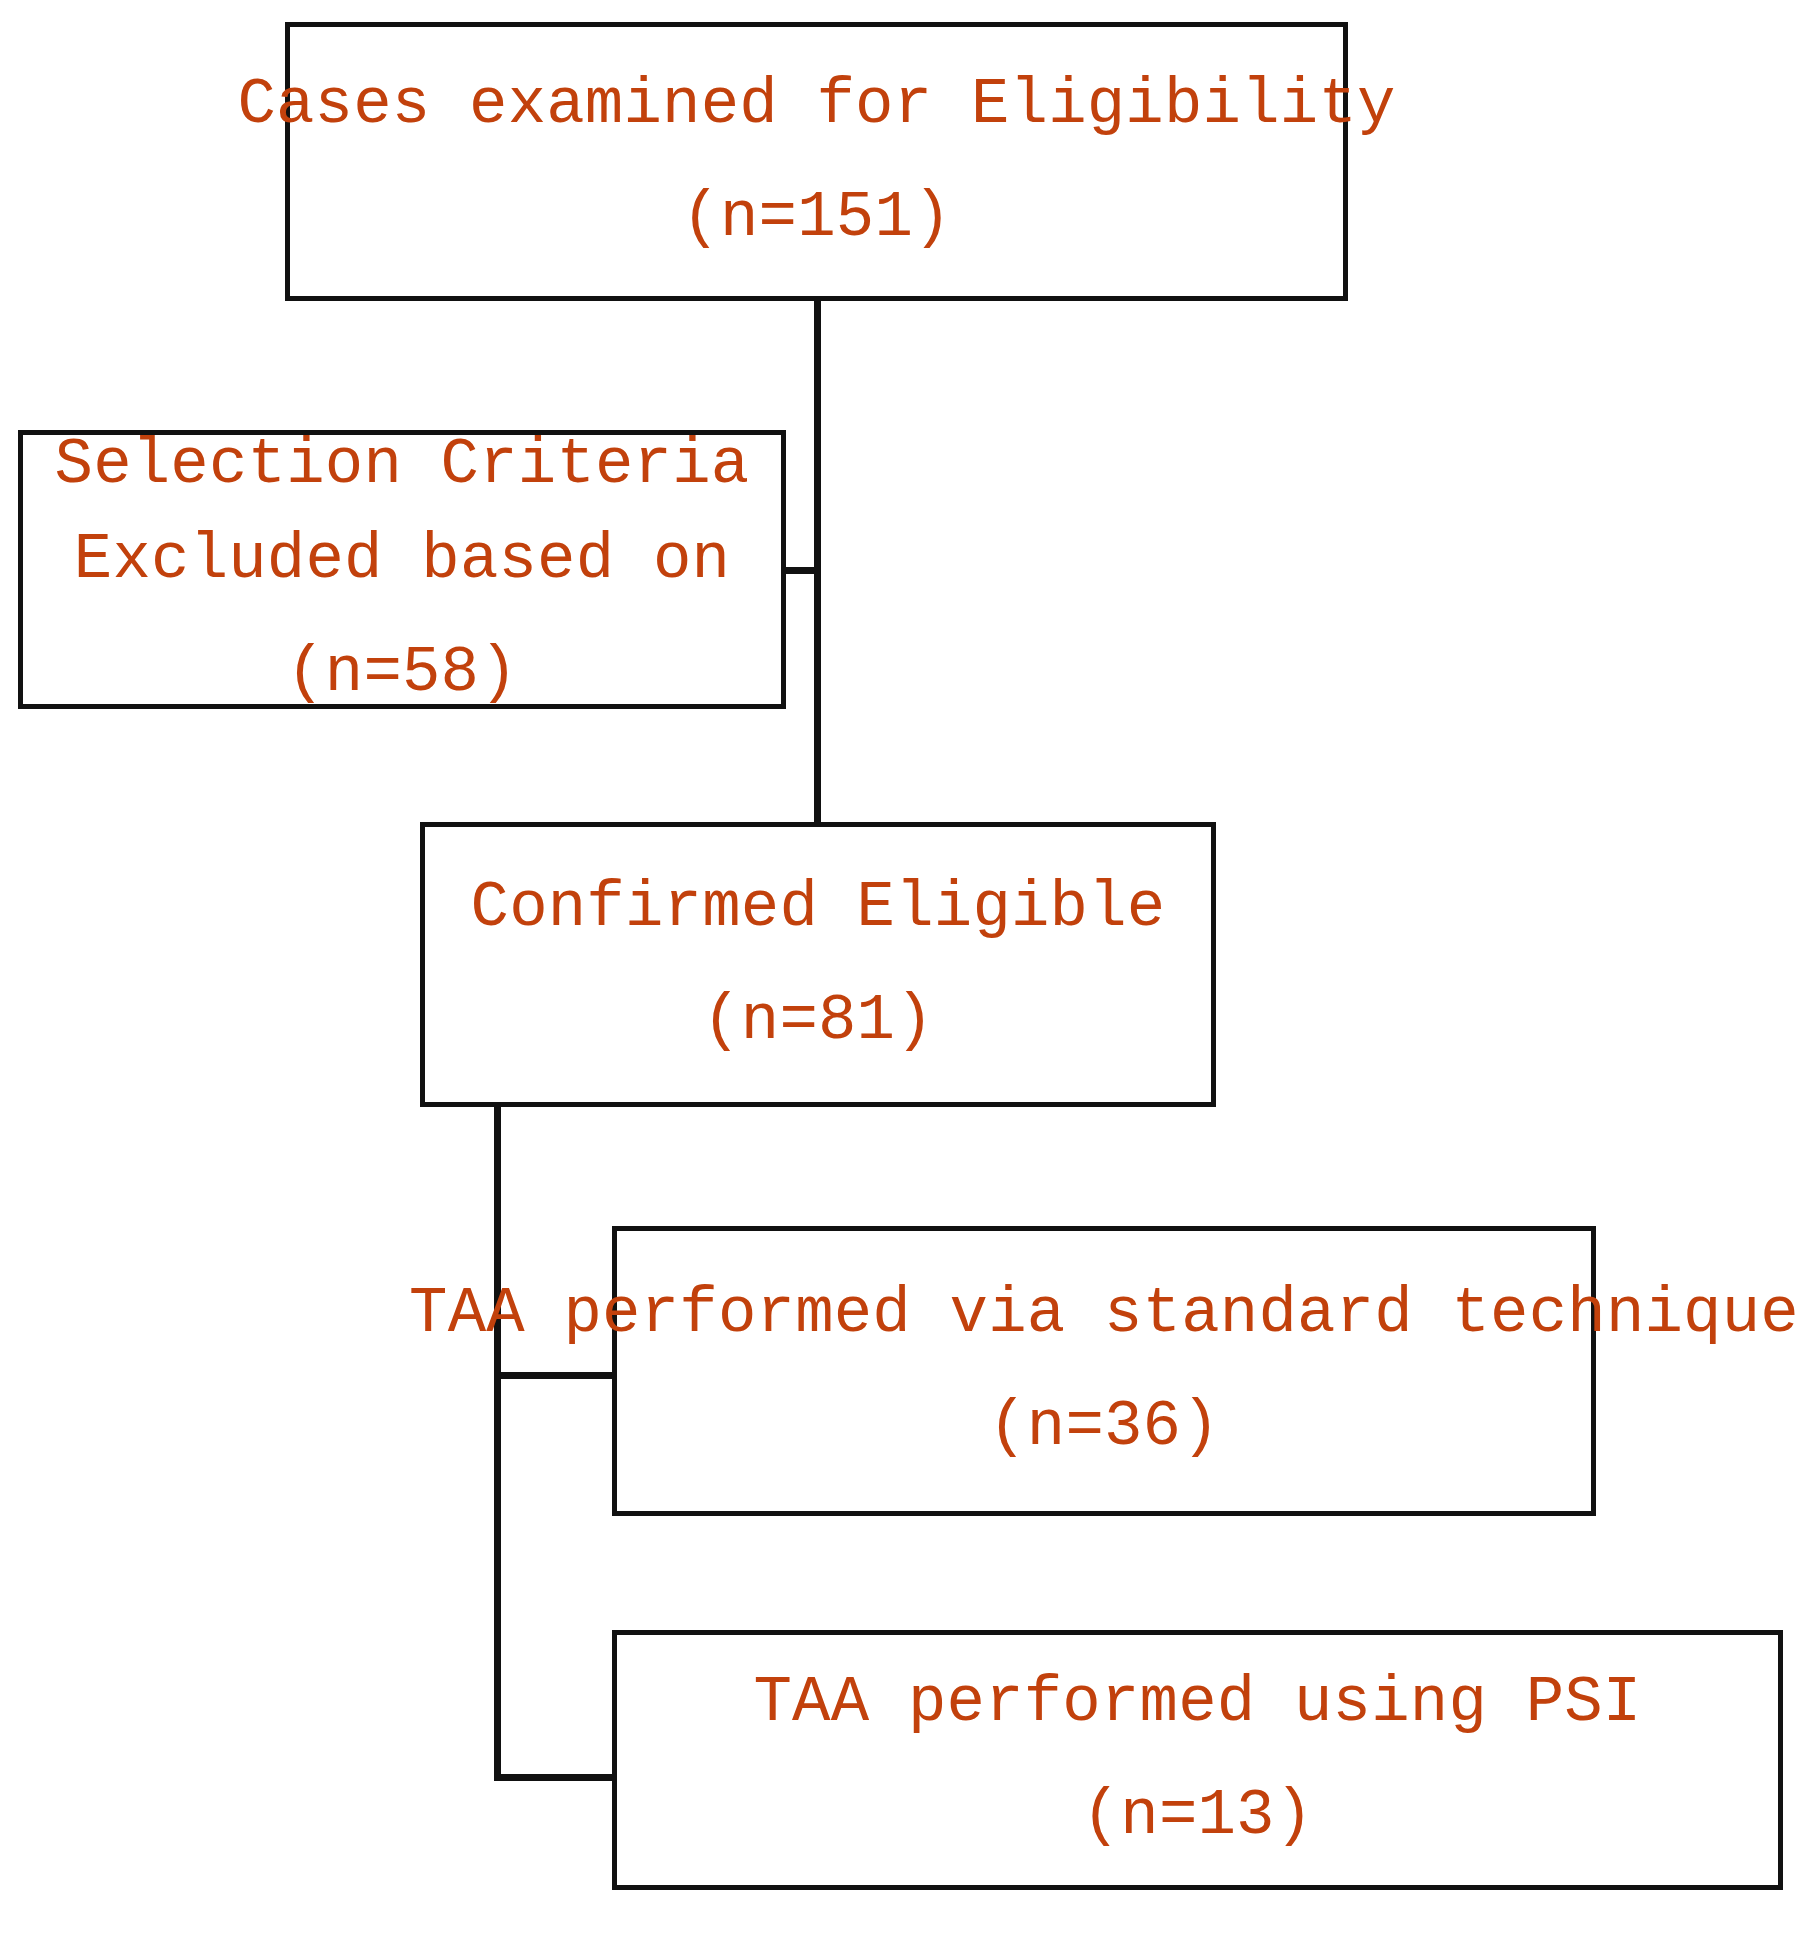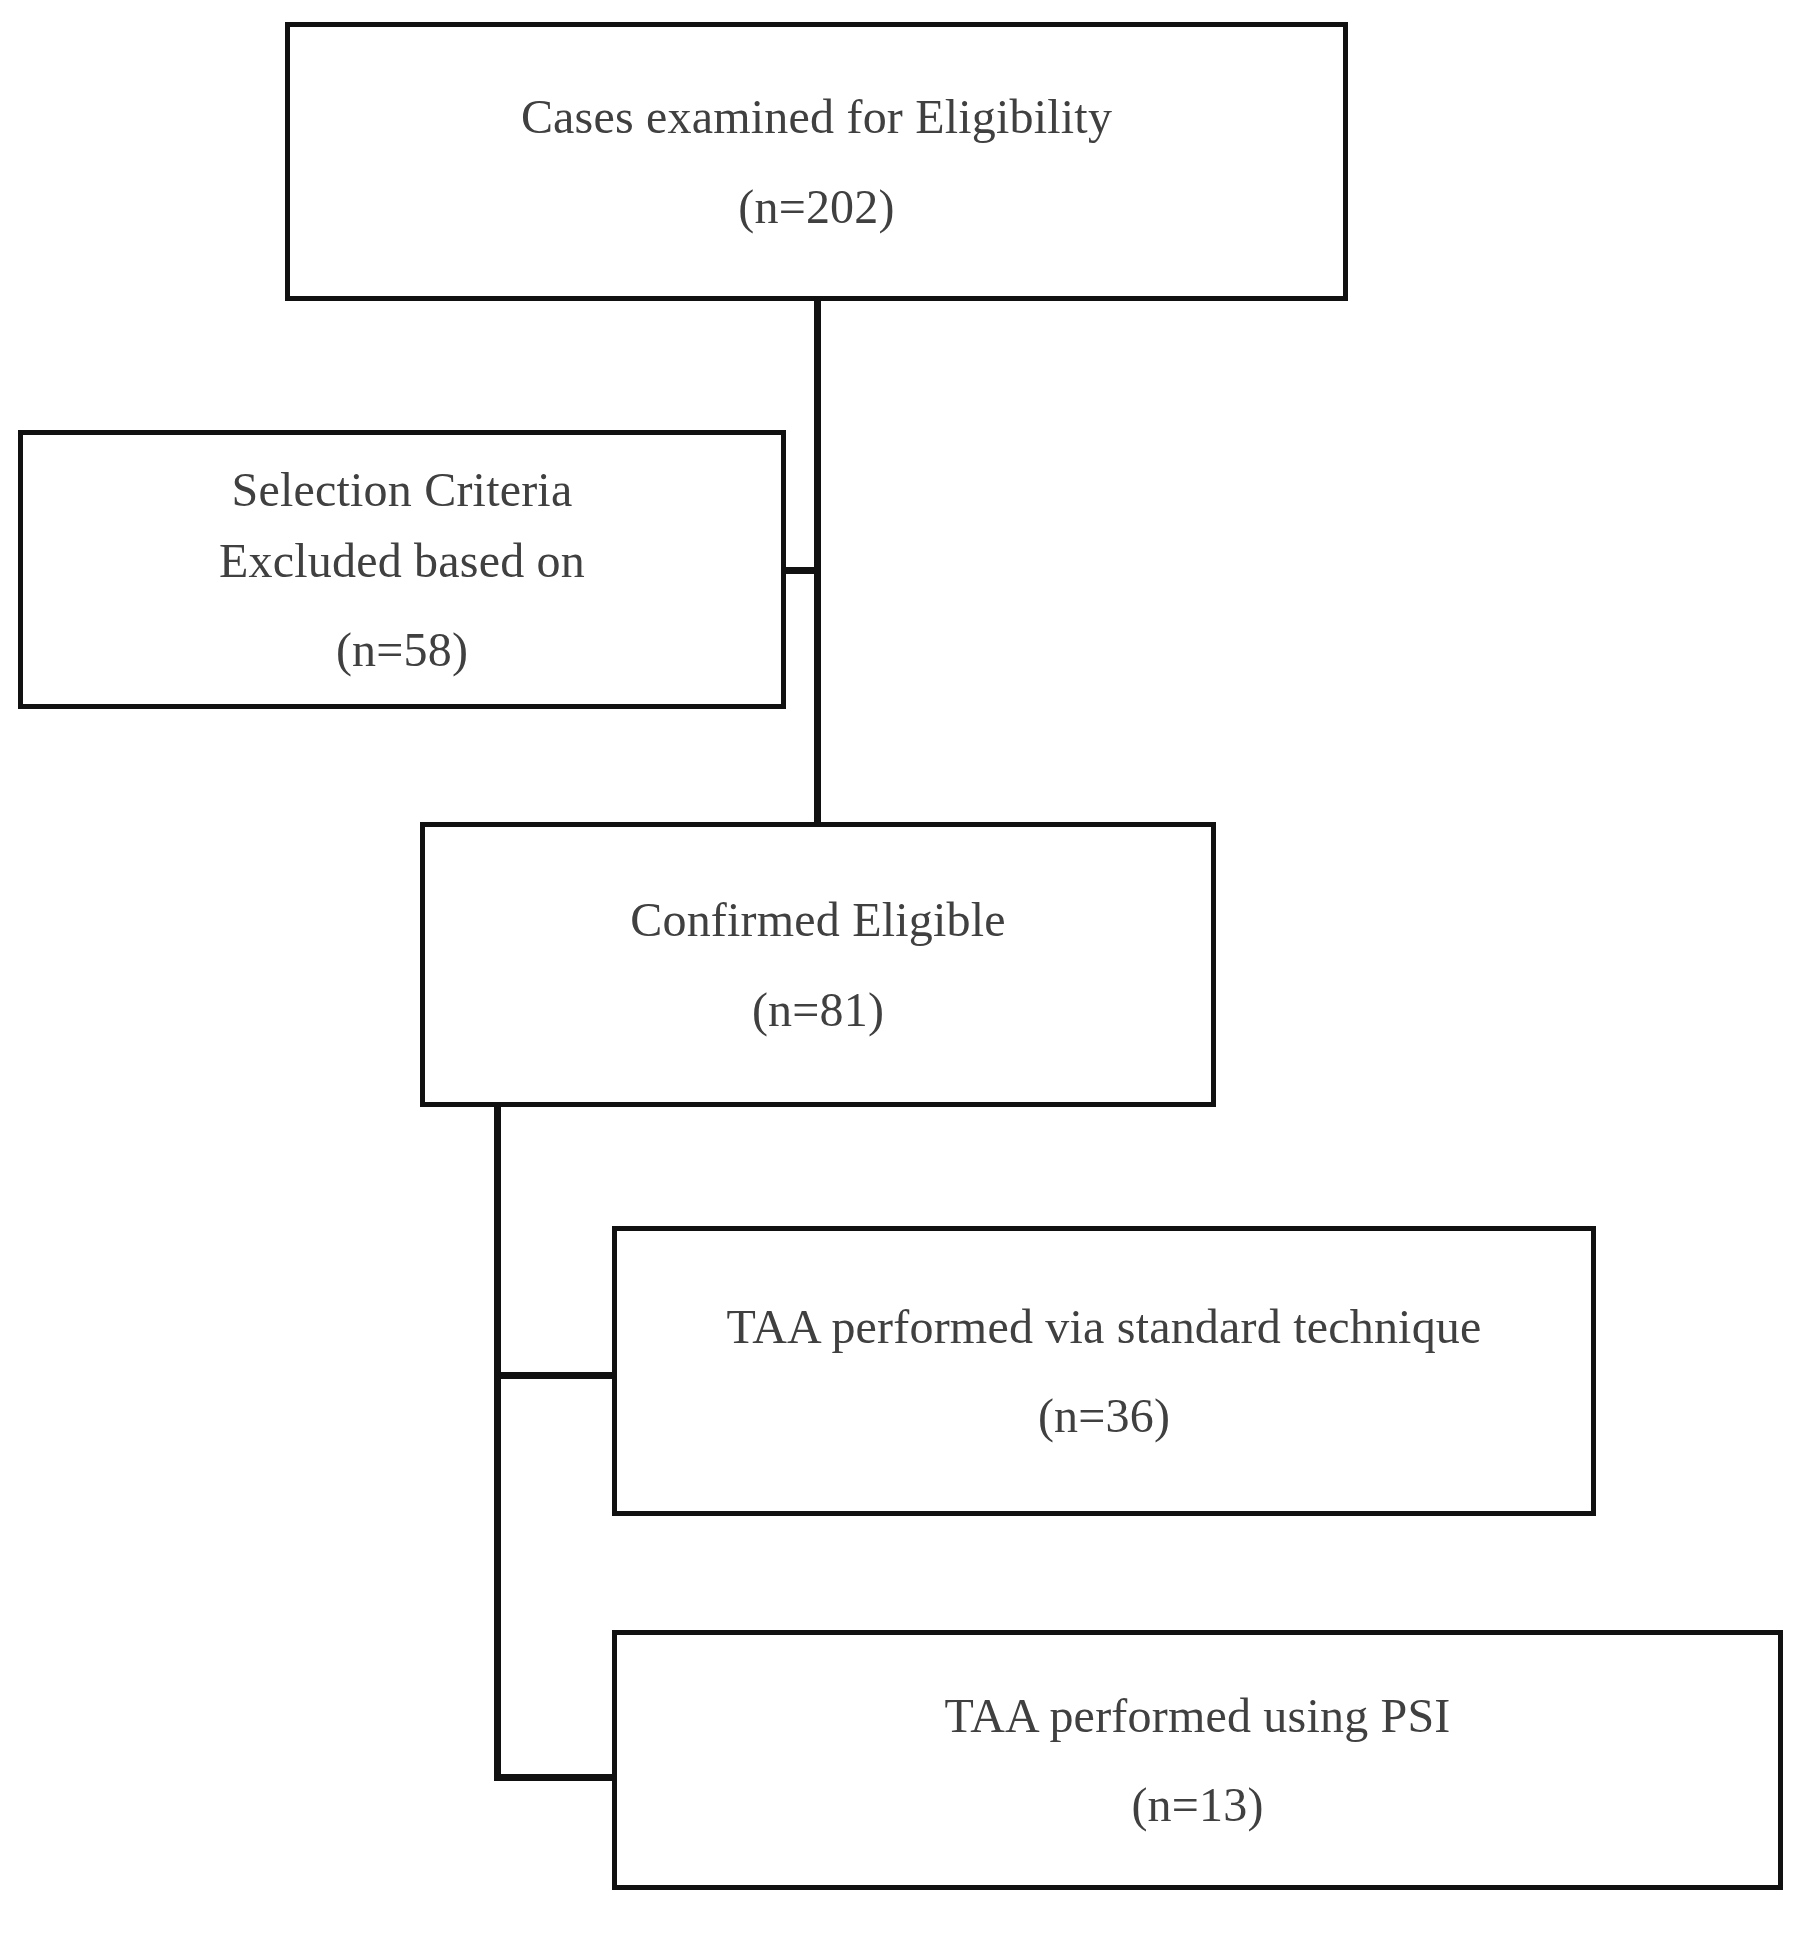--- a/index.html
+++ b/index.html
@@ -25,25 +25,26 @@
     background: #ffffff;
     display: flex;
     flex-direction: column;
     align-items: center;
     justify-content: center;
     text-align: center;
     z-index: 3;
   }
   .node .line {
     display: block;
-    font-size: 48px;
+    font-size: 64px;
     line-height: 1.48;
     letter-spacing: 0.2px;
     white-space: nowrap;
-    color: #404040;
+    color: #c2410c;
+    font-family: Liberation Mono, monospace;
   }
   .node .line.count {
     margin-top: 18px;
   }
   .node .line.tight {
     margin-top: 0;
   }
 
   
   #node-eligibility   { left: 285px;  top: 22px;   width: 1063px; height: 279px; }
@@ -77,21 +78,21 @@
   <div class="connector h" id="conn-excluded-stub"></div>
 
   <div class="connector v" id="conn-confirmed-down"></div>
 
   <div class="connector h" id="conn-standard-branch"></div>
 
   <div class="connector h" id="conn-psi-branch"></div>
 
   <div class="node" id="node-eligibility">
     <span class="line">Cases examined for Eligibility</span>
-    <span class="line count">(n=202)</span>
+    <span class="line count">(n=151)</span>
   </div>
 
   <div class="node" id="node-excluded">
     <span class="line tight">Selection Criteria</span>
     <span class="line">Excluded based on</span>
     <span class="line count">(n=58)</span>
   </div>
 
   <div class="node" id="node-confirmed">
     <span class="line">Confirmed Eligible</span>

